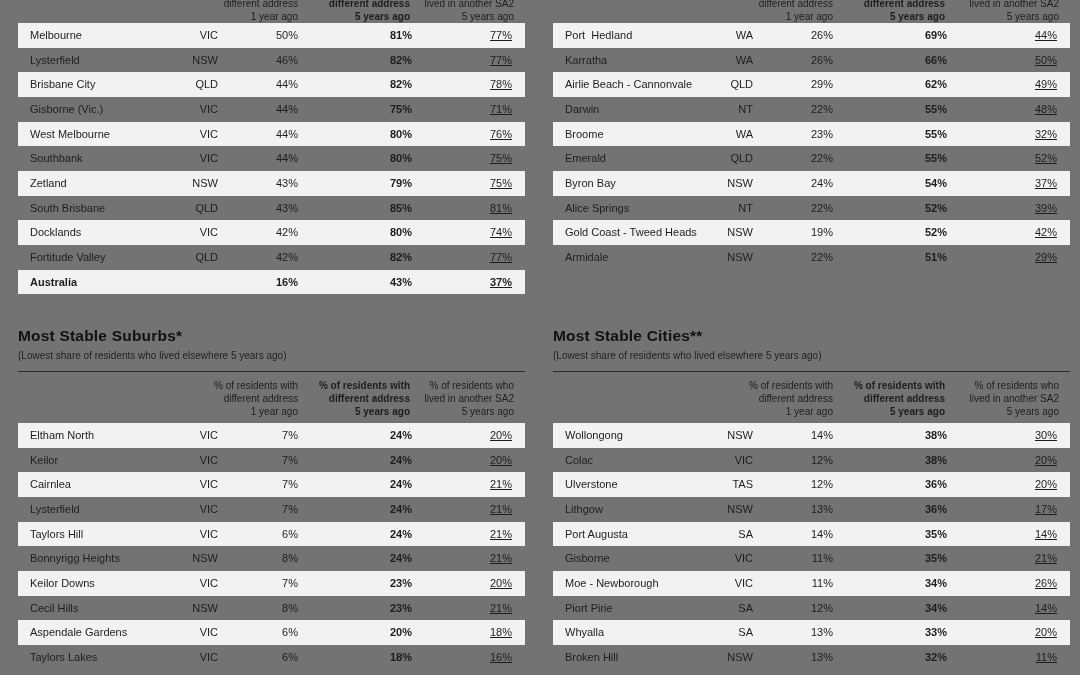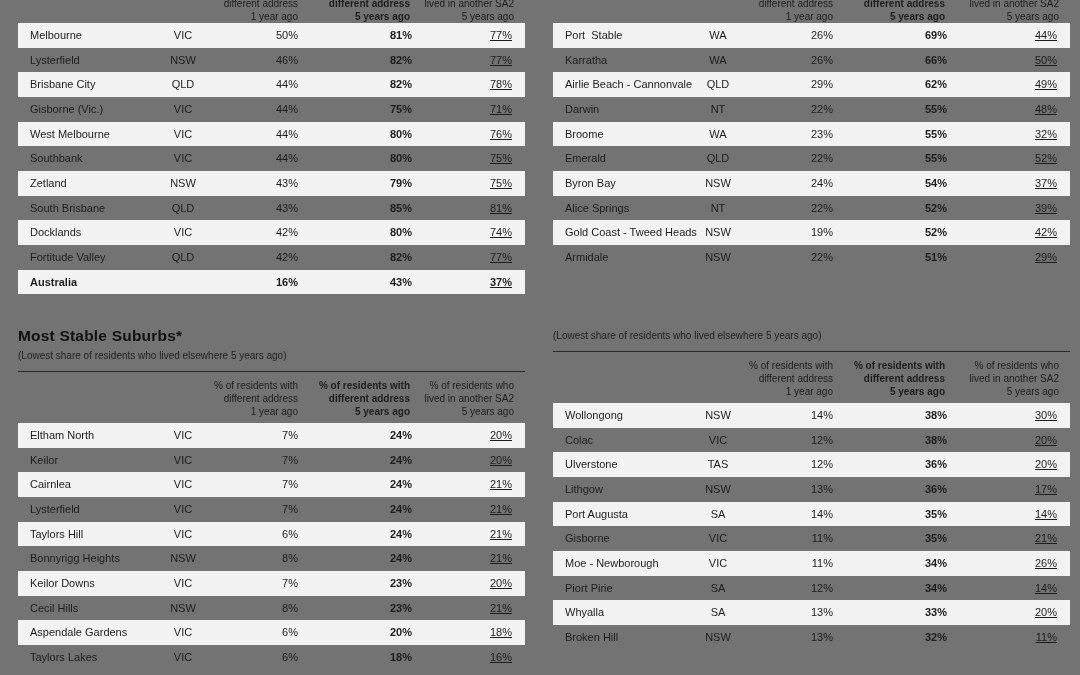--- a/index.html
+++ b/index.html
@@ -21,21 +21,21 @@
   .h-v5  { left:252px; width:140px; font-weight:bold; }
   .h-sa2 { right:11px; width:160px; }
 
   
   .tbody { }
   .bot .tbody { margin-top:5px; }
   .row { position:relative; height:24.66px; }
   .row.stripe { background:var(--stripe,#f2f2f2); }
   .cell { position:absolute; top:0; height:24.66px; line-height:24.66px; font-size:11px; white-space:pre; }
   .c-name  { left:12px; }
-  .c-state { left:130px; width:70px; text-align:center; }
+  .c-state { left:130px; width:70px; text-align:right; }
   .c-v1    { left:190px; width:90px; text-align:right; }
   .c-bar   { left:328px; top:50%; height:15px; transform:translateY(-50%); background:var(--accent,#3b4de9); }
   .c-v5    { left:372px; font-weight:bold; }
   .c-sa2   { right:13px; text-align:right;text-decoration:underline; }
   .c-name.b, .c-v1.b, .c-v5.b, .c-sa2.b { font-weight:bold; }
 </style>
 </head>
 <body>
 
 <div id="page">
@@ -149,21 +149,21 @@
 1 year ago</div>
       <div class="hc h-v5">% of residents with
 different address
 5 years ago</div>
       <div class="hc h-sa2">% of residents who
 lived in another SA2
 5 years ago</div>
     </div>
     <div class="tbody">
         <div class="row stripe">
-    <span class="cell c-name">Port  Stable</span>
+    <span class="cell c-name">Port  Hedland</span>
     <span class="cell c-state">WA</span>
     <span class="cell c-v1">26%</span>
     <span class="c-bar" style="width: 23px;"></span>
     <span class="cell c-v5">69%</span>
     <span class="cell c-sa2">44%</span>
   </div>
         <div class="row">
     <span class="cell c-name">Karratha</span>
     <span class="cell c-state">WA</span>
     <span class="cell c-v1">26%</span>
@@ -331,20 +331,21 @@
     <span class="cell c-state">VIC</span>
     <span class="cell c-v1">6%</span>
     <span class="c-bar" style="width: 6px;"></span>
     <span class="cell c-v5">18%</span>
     <span class="cell c-sa2">16%</span>
   </div>
       </div>
   </div>
 
   <div class="panel bot" style="left:553px; top:326px; width:517px;">
+    <div class="sec-title">Most Stable Cities**</div>
     <div class="sec-sub">(Lowest share of residents who lived elsewhere 5 years ago)</div>
     <div class="rule"></div>
     <div class="thead" style="margin-top:7px;">
       <div class="hc h-v1">% of residents with
 different address
 1 year ago</div>
       <div class="hc h-v5">% of residents with
 different address
 5 years ago</div>
       <div class="hc h-sa2">% of residents who

